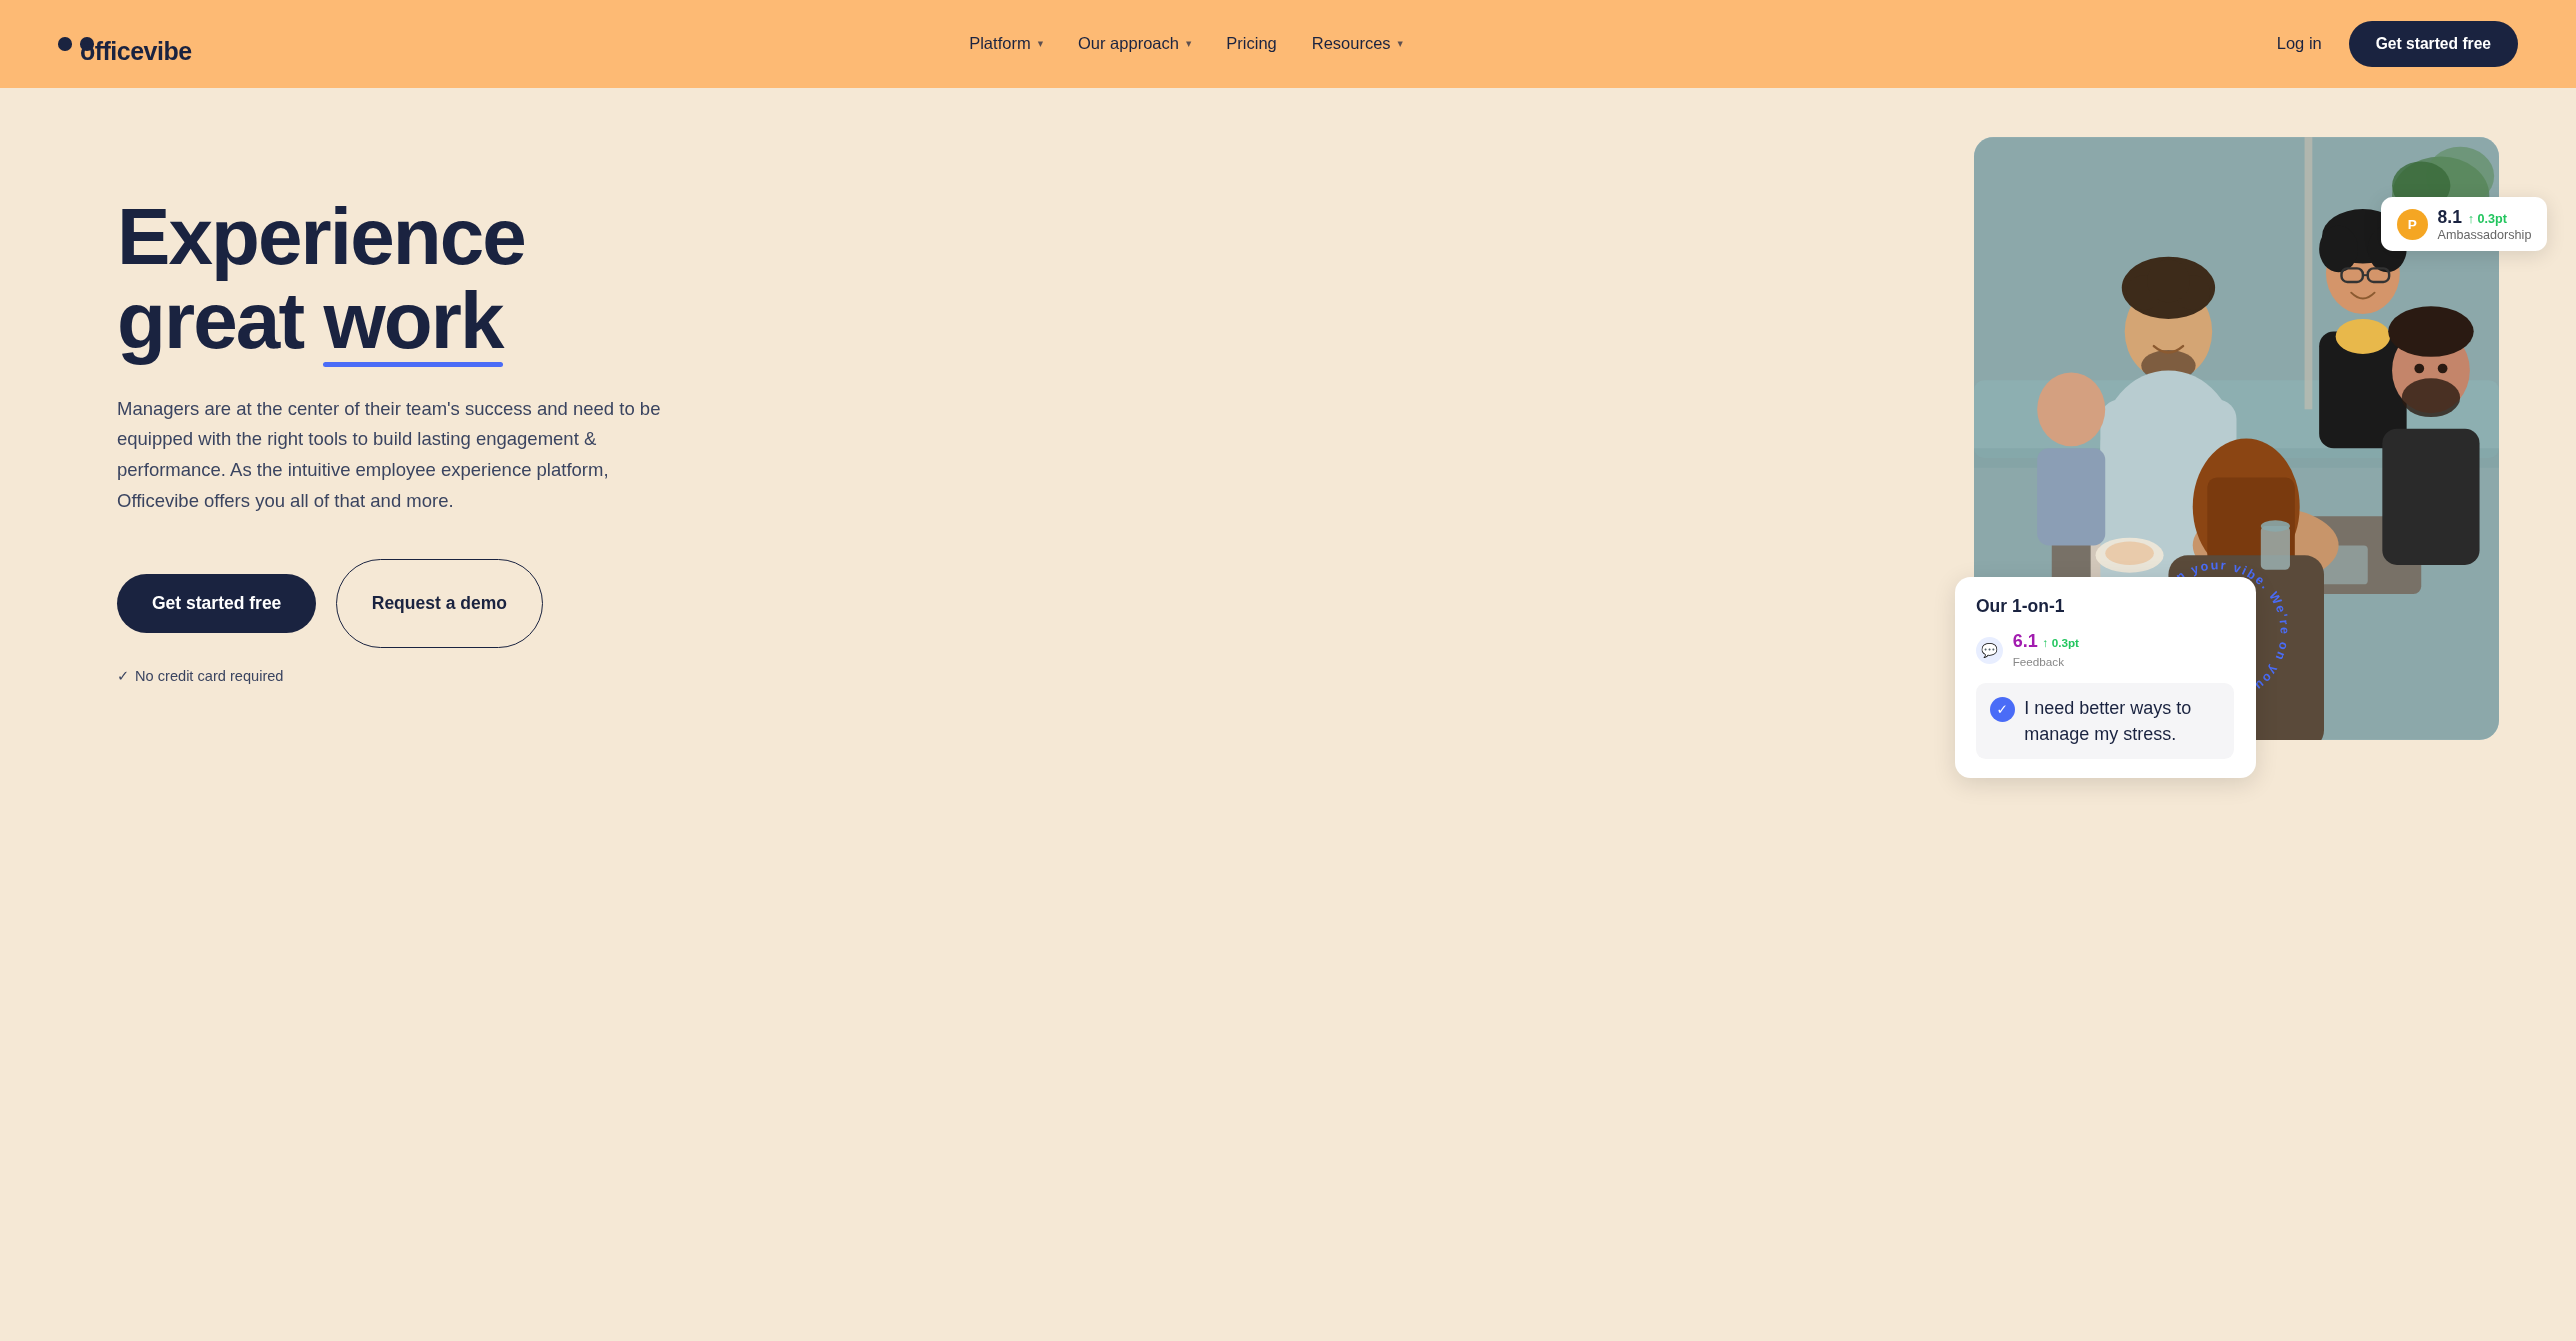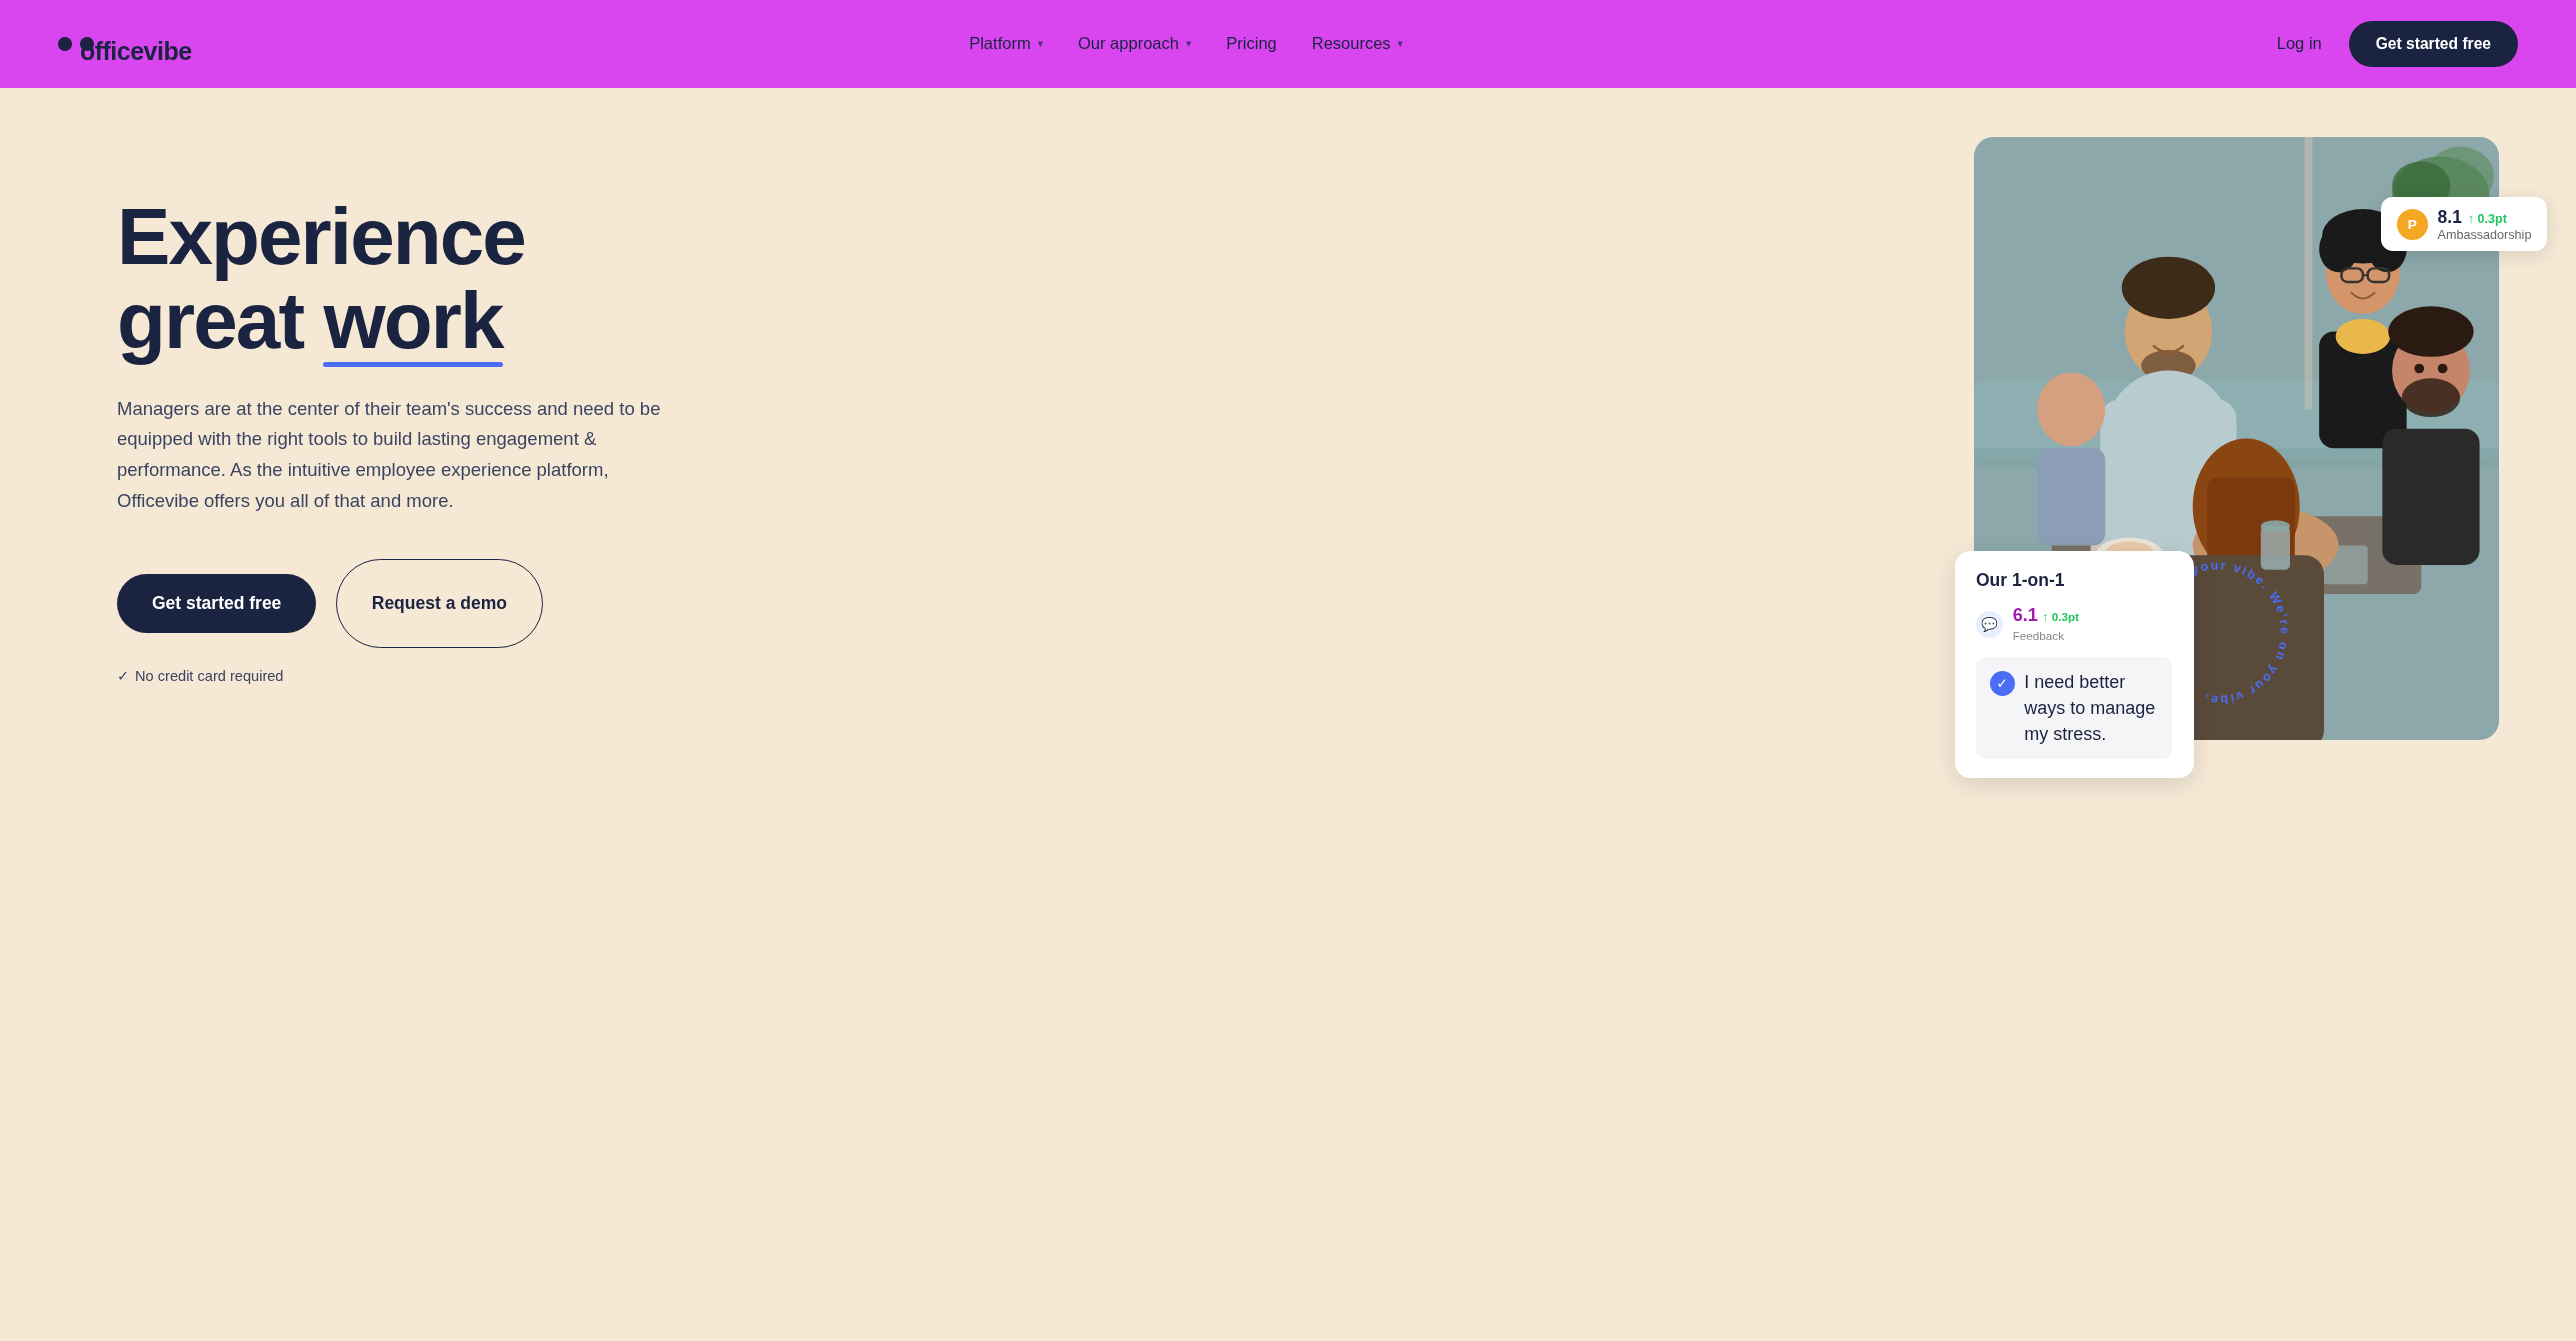--- a/index.html
+++ b/index.html
@@ -10,21 +10,21 @@
       min-height: 100vh;
       overflow-x: hidden;
     }
 
     
     nav {
       display: flex;
       align-items: center;
       justify-content: space-between;
       padding: 21.4px 58px;
-      background: #d946ef;
+      background: #fdba74;
     }
 
     .logo {
       font-size: 25px;
       font-weight: 700;
       color: #1a2340;
       letter-spacing: -0.5px;
     }
 
     .logo span {
@@ -242,21 +242,21 @@
 
     
     .bottom-panel {
       position: absolute;
       bottom: -19.4px;
       left: -19.4px;
       background: white;
       border-radius: 15.6px;
       padding: 19.4px 21.4px;
       box-shadow: 0 5.8px 23px rgba(0,0,0,0.12);
-      width: 239px;
+      width: 301px;
       z-index: 10;
     }
 
     .bottom-panel .panel-title {
       font-size: 17.5px;
       font-weight: 700;
       color: #1a2340;
       margin-bottom: 13.6px;
     }
 

